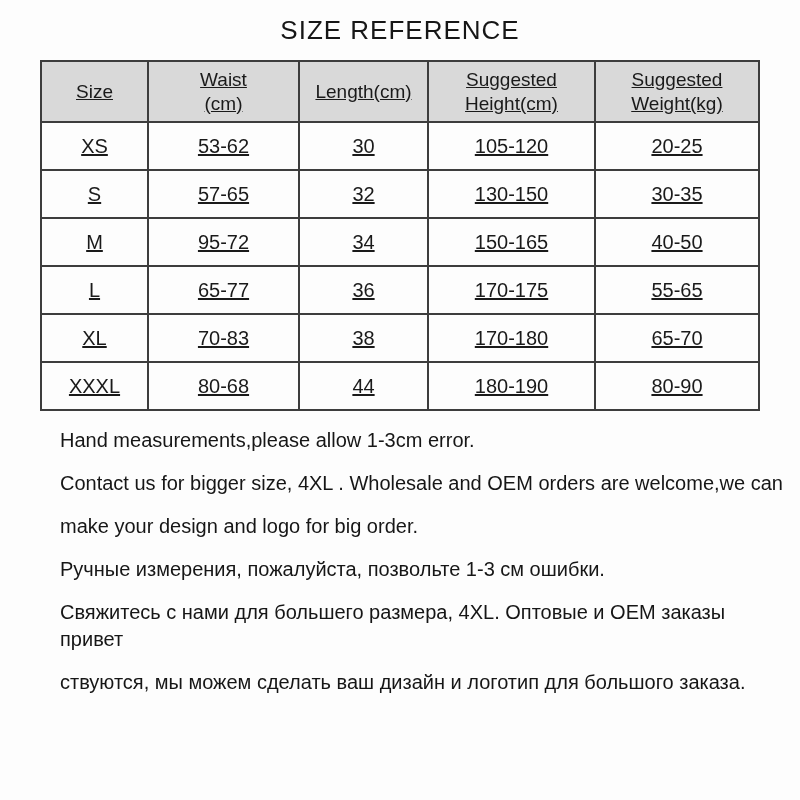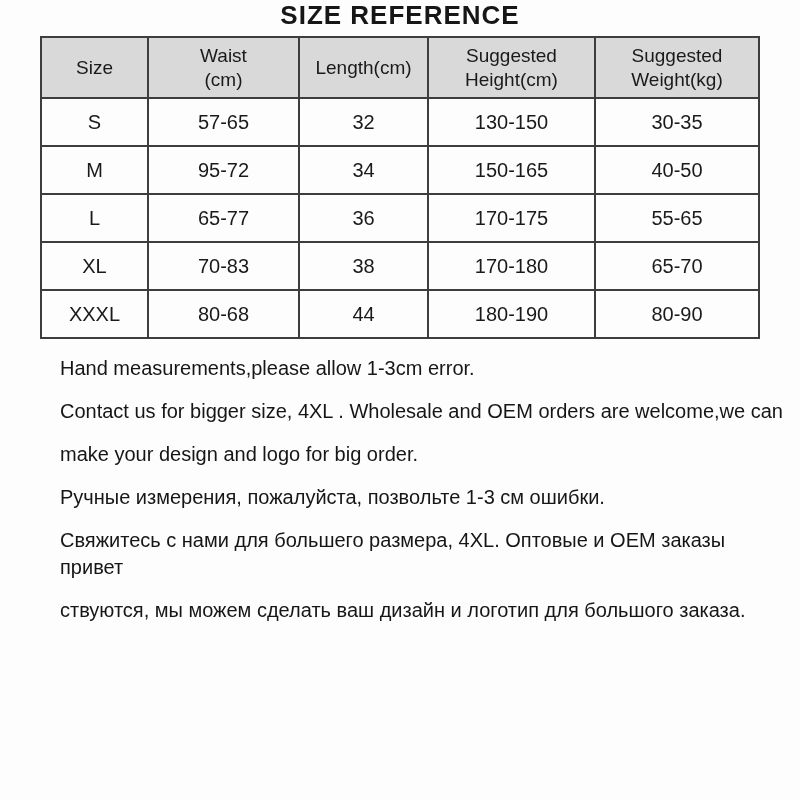--- a/index.html
+++ b/index.html
@@ -9,33 +9,34 @@
     }
     body {
       width: 800px;
       height: 800px;
       background: #fdfdfd;
       color: #1a1a1a;
       font-family: "Liberation Sans", "DejaVu Sans", sans-serif;
       overflow: hidden;
     }
     .title {
-      margin: 0;
+      margin: 15px;
       line-height: 30px;
       text-align: center;
       font-size: 26px;
-      font-weight: bold;
+      font-weight: normal;
       letter-spacing: 1px;
       color: #161616;
     }
     table.size-table {
       margin: 6px 0 12px 40px;
       width: 718px;
       border-collapse: collapse;
       table-layout: fixed;
+      text-decoration: underline;
     }
     table.size-table th,
     table.size-table td {
       border: 2px solid #3d3d3d;
       text-align: center;
       vertical-align: middle;
       padding: 0 2px;
     }
     table.size-table th {
       background: #d9d9d9;
@@ -81,20 +82,27 @@
 (cm)</th>
       <th>Length(cm)</th>
       <th>Suggested
 Height(cm)</th>
       <th>Suggested
 Weight(kg)</th>
     </tr>
   </thead>
   <tbody>
     <tr>
+      <td>XS</td>
+      <td>53-62</td>
+      <td>30</td>
+      <td>105-120</td>
+      <td>20-25</td>
+    </tr>
+    <tr>
       <td>S</td>
       <td>57-65</td>
       <td>32</td>
       <td>130-150</td>
       <td>30-35</td>
     </tr>
     <tr>
       <td>M</td>
       <td>95-72</td>
       <td>34</td>

